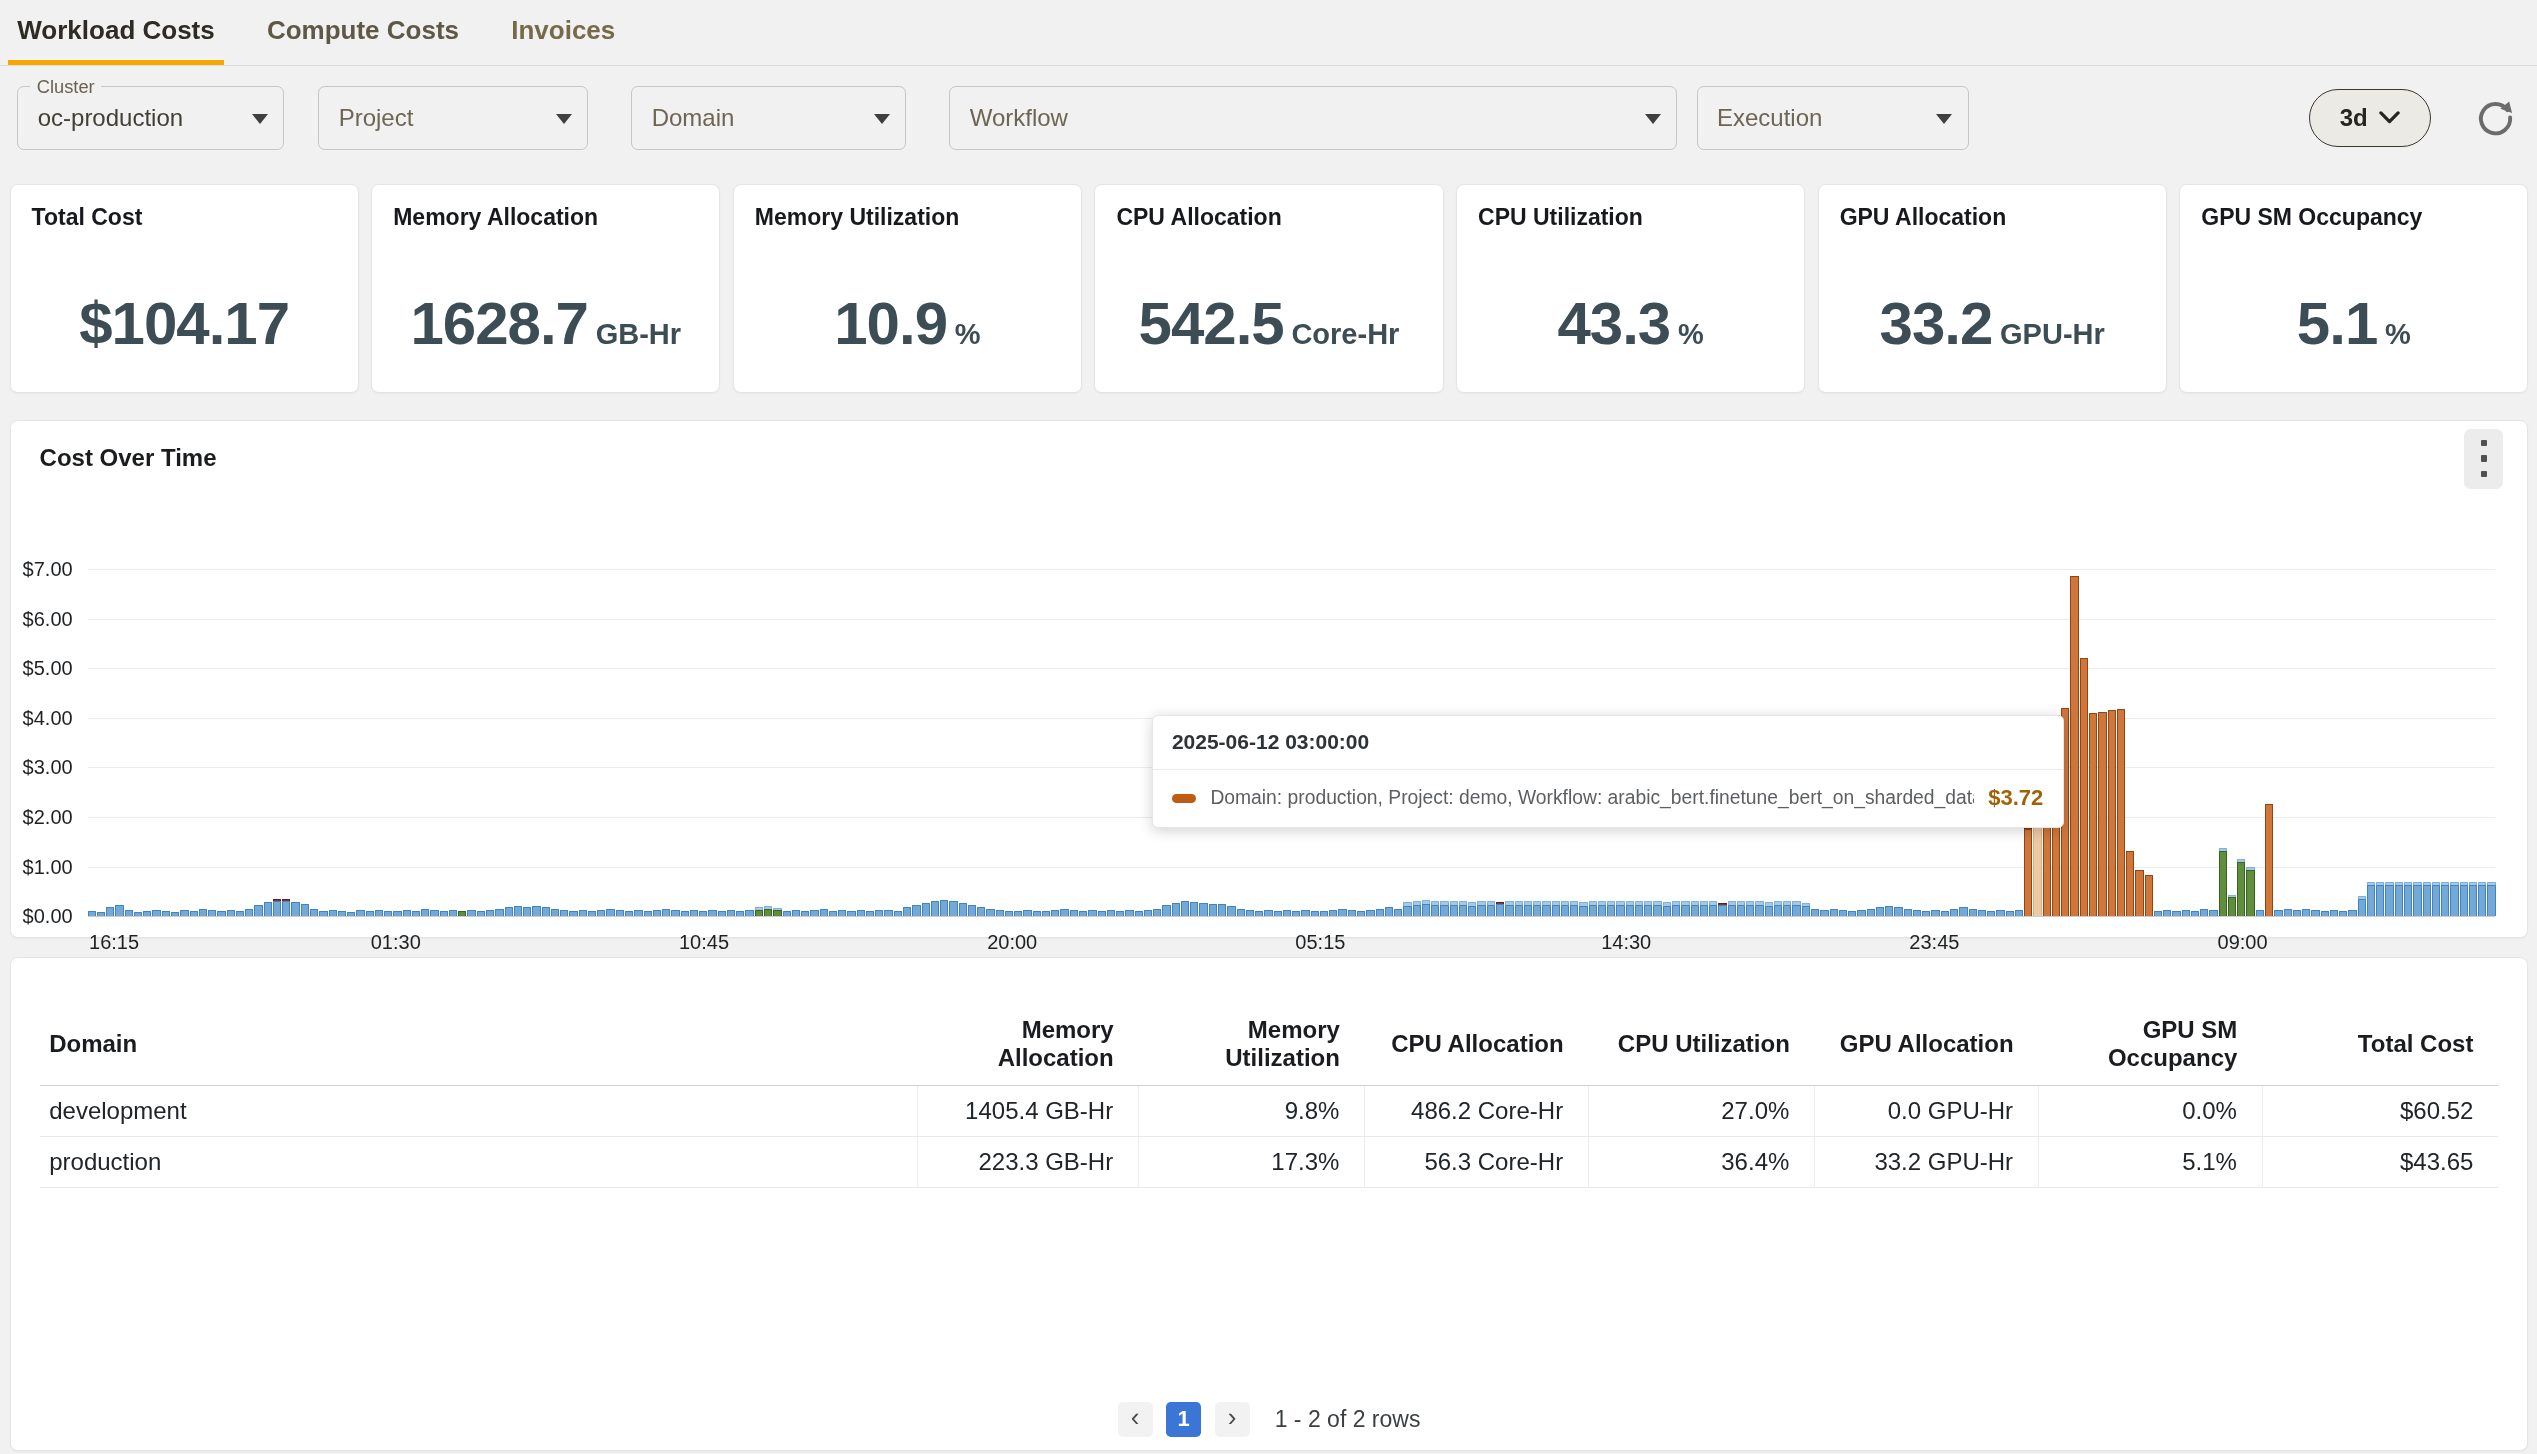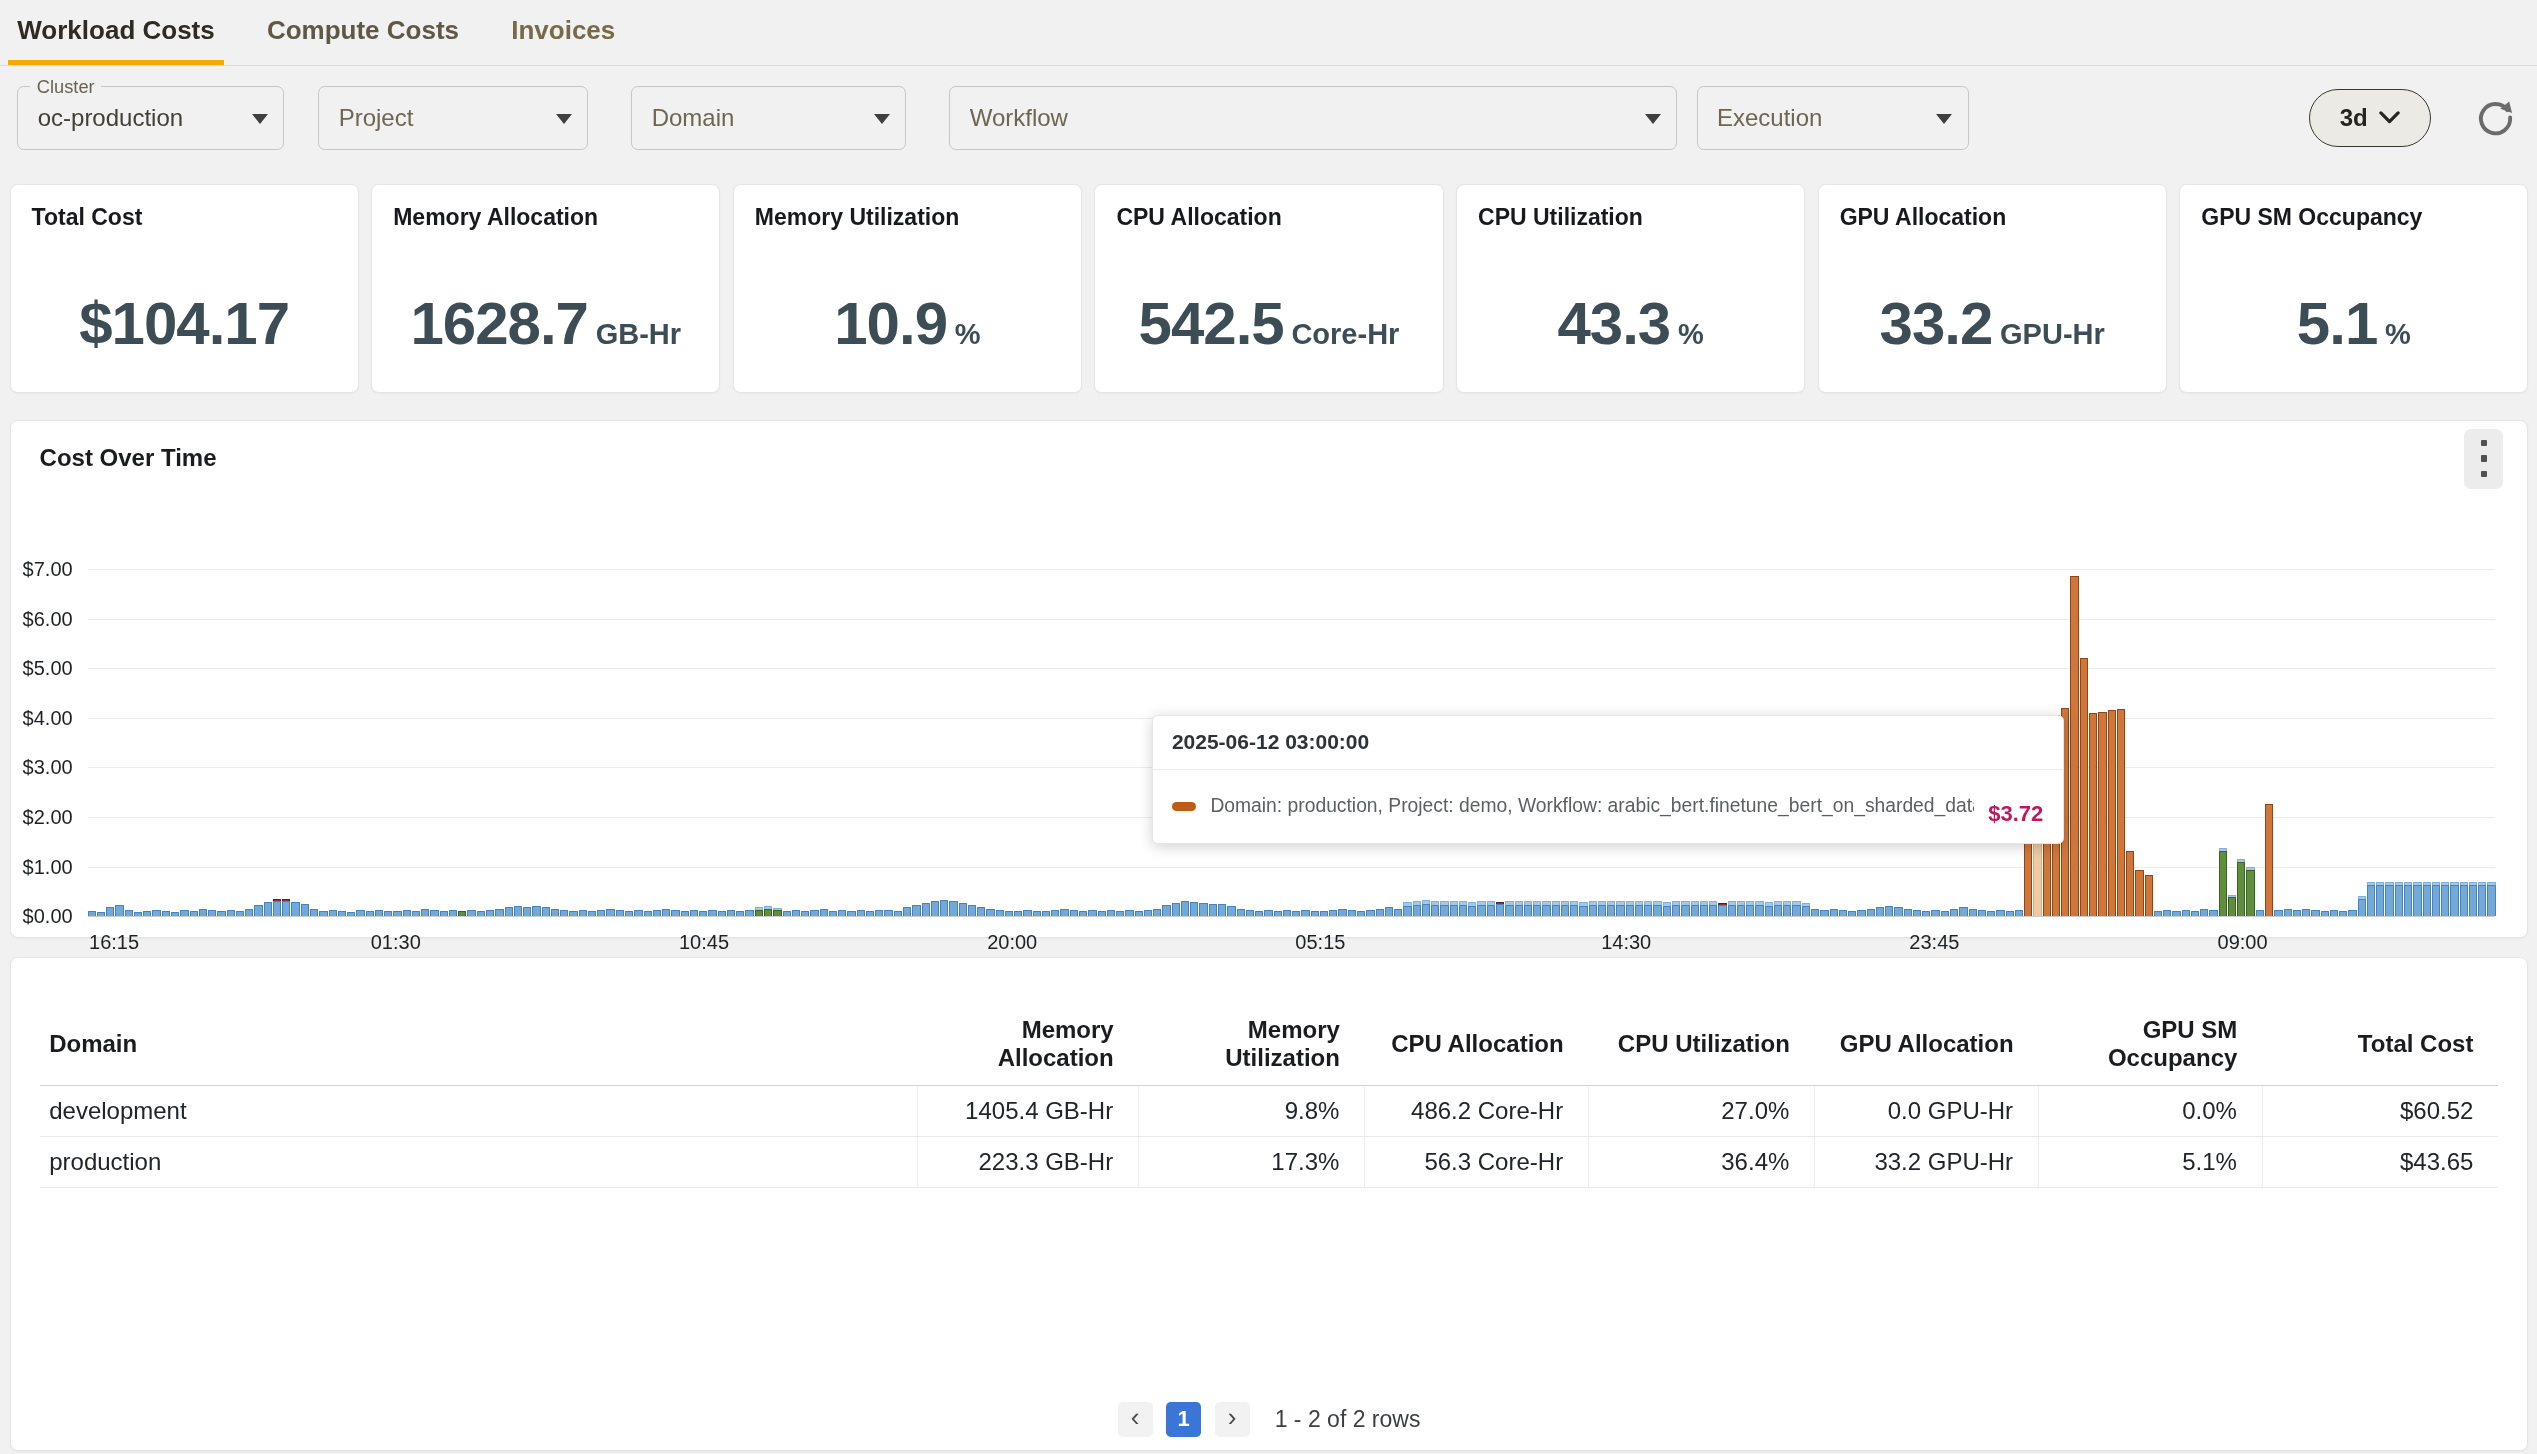--- a/index.html
+++ b/index.html
@@ -55,21 +55,21 @@
   .xticks { position:absolute; left:0; right:0; top:362px; height:29px; }
   .xlab { position:absolute; transform:translateX(-50%); font-size:20px; font-weight:500; color:#1e2124; white-space:nowrap; }
 
   
   .tooltip { position:absolute; left:1141px; top:294px; width:912px; background:#fff; border:1px solid #e6e6e6; border-radius:5.8px; box-shadow:0 2.9px 13.5px rgba(0,0,0,.18); z-index:5; }
   .tooltip-head { padding:14.5px 19.3px; font-size:21px; font-weight:700; color:#303336; }
   .tooltip-div { height:1px; background:#ececec; }
   .tooltip-row { display:flex; align-items:center; gap:14.5px; padding:15.4px 19.3px; white-space:nowrap; }
   .tooltip-swatch { width:24px; height:8.7px; border-radius:4.8px; flex:0 0 auto; }
   .tooltip-label { flex:1; font-size:19.3px; color:#5c5f62; overflow:hidden; }
-  .tooltip-value { font-size:22px; font-weight:700; color:#be185d;margin-top:16px; }
+  .tooltip-value { font-size:22px; font-weight:700; color:#a16207; }
 
   
   .table-panel { margin-top:19.3px; height:494px; padding:21px 29px; }
   table { width:100%; border-collapse:collapse; margin-top:25px; table-layout:fixed; }
   th { font-size:24px; font-weight:700; color:#1a1c1f; text-align:right; padding:11.6px 25px 13.5px 0; border-bottom:1px solid #cfd3d3; }
   th:first-child { text-align:left; padding-left:9.6px; }
   td { font-size:24px; color:#212529; text-align:right; padding:0 25px 0 0; height:51px; border-bottom:1px solid #e8eaea; }
   td:first-child { text-align:left; padding-left:9.6px; }
   tbody td + td { border-left:1px solid #ededee; }
 

